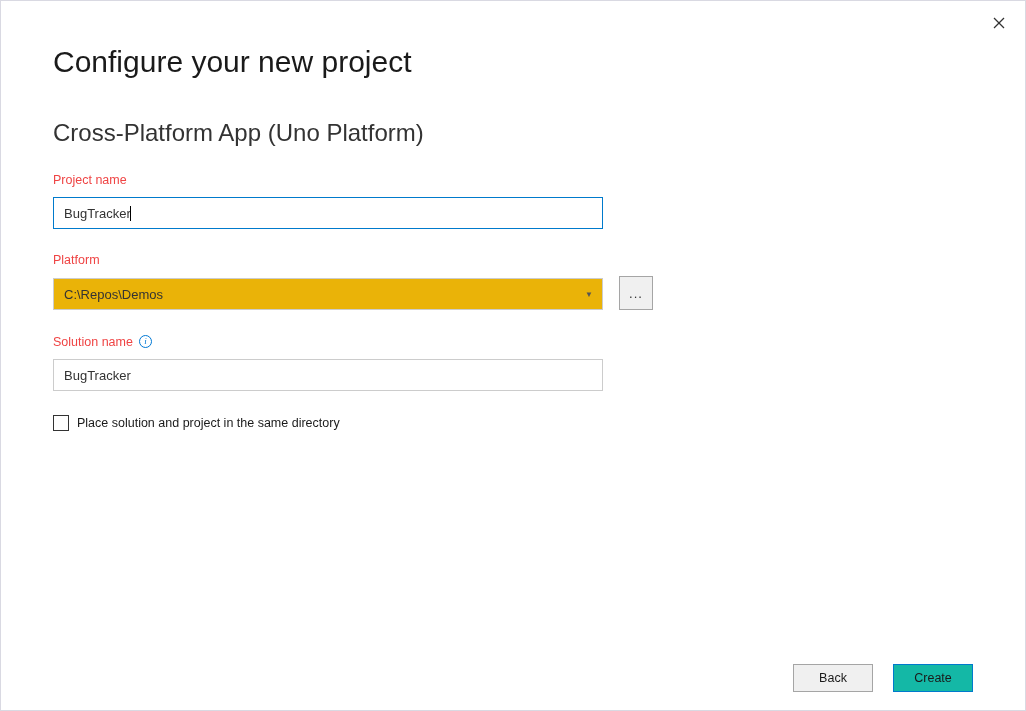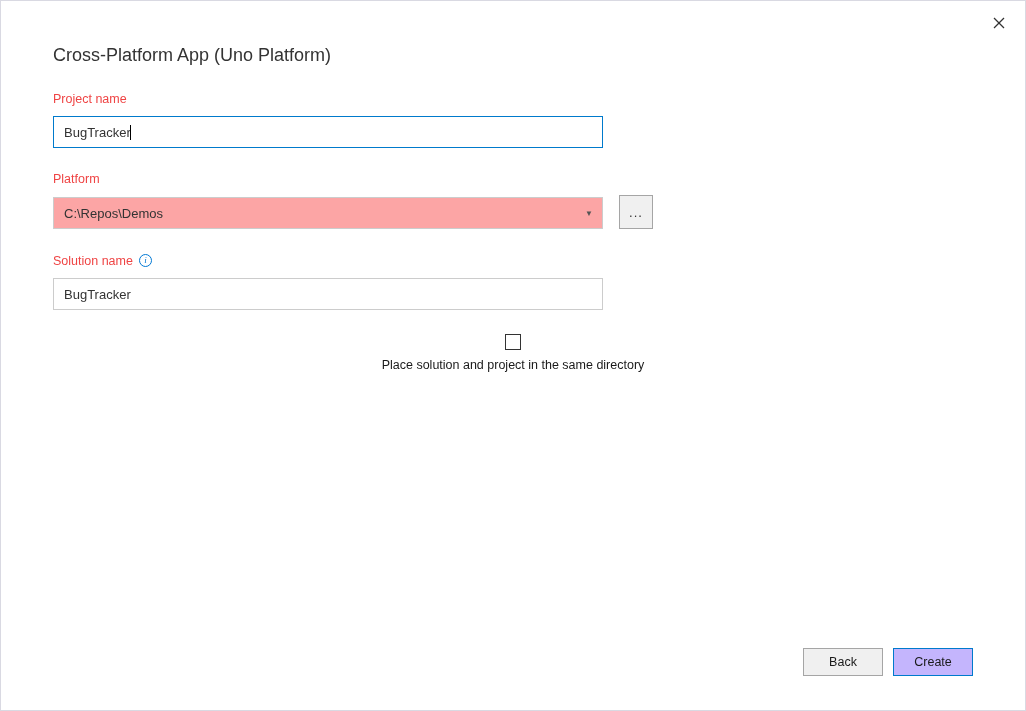--- a/index.html
+++ b/index.html
@@ -39,21 +39,21 @@
     .content {
       padding: 44px 52px 0 52px;
     }
     .page-title {
       font-size: 30px;
       font-weight: 400;
       color: #1a1a1a;
       margin-bottom: 40px;
     }
     .template-name {
-      font-size: 18px;
+      font-size: 24px;
       font-weight: 400;
       color: #333333;
       margin-bottom: 26px;
     }
     .field-group {
       margin-bottom: 24px;
     }
     .field-label {
       font-size: 12.5px;
       color: #ef4444;
@@ -81,21 +81,21 @@
     }
     .combo-input {
       width: 100%;
       height: 32px;
       border: 1px solid #cccccc;
       padding: 0 28px 0 10px;
       font-size: 13px;
       font-family: inherit;
       color: #333;
       outline: none;
-      background: #fca5a5;
+      background: #eab308;
     }
     .combo-caret {
       position: absolute;
       right: 10px;
       top: 50%;
       transform: translateY(-50%);
       pointer-events: none;
       color: #555;
       font-size: 8px;
     }
@@ -135,53 +135,52 @@
       font-size: 9px;
       font-style: italic;
       font-family: Georgia, serif;
       line-height: 1;
     }
     .checkbox-row {
       display: flex;
       align-items: center;
       gap: 8px;
       margin-top: 14px;
-      flex-direction: column;
     }
     .checkbox {
       width: 16px;
       height: 16px;
       border: 1px solid #333;
       background: #fff;
       cursor: pointer;
     }
     .checkbox-label {
       font-size: 12.5px;
       color: #1a1a1a;
     }
     .footer {
       position: absolute;
-      bottom: 34px;
+      bottom: 18px;
       right: 52px;
       display: flex;
-      gap: 10px;
+      gap: 20px;
     }
     .dlg-btn {
       width: 80px;
       height: 28px;
       border: 1px solid #a5a5a5;
       background: #f0f0f0;
       font-size: 12.5px;
       font-family: inherit;
       color: #1a1a1a;
       cursor: pointer;
     }
     .dlg-btn.primary {
       border: 1px solid #007acc;
-      background: #c4b5fd;
+      background: #14b8a6;
     }
     .text-cursor {
       display: inline-block;
       width: 1px;
       height: 15px;
       background: #000;
       vertical-align: middle;
       margin-left: -1px;
     }
     .input-display {
@@ -202,20 +201,21 @@
 <body>
 
 <button class="close-btn" aria-label="Close">
   <svg viewBox="0 0 12 12">
     <line x1="1" y1="1" x2="11" y2="11"></line>
     <line x1="11" y1="1" x2="1" y2="11"></line>
   </svg>
 </button>
 
 <div class="content">
+  <h1 class="page-title">Configure your new project</h1>
   <div class="template-name">Cross-Platform App (Uno Platform)</div>
 
   <div class="field-group">
     <label class="field-label">Project name</label>
     <div class="input-display">
       <span>BugTracker</span>
         <span class="text-cursor"></span>
     </div>
   </div>
 

